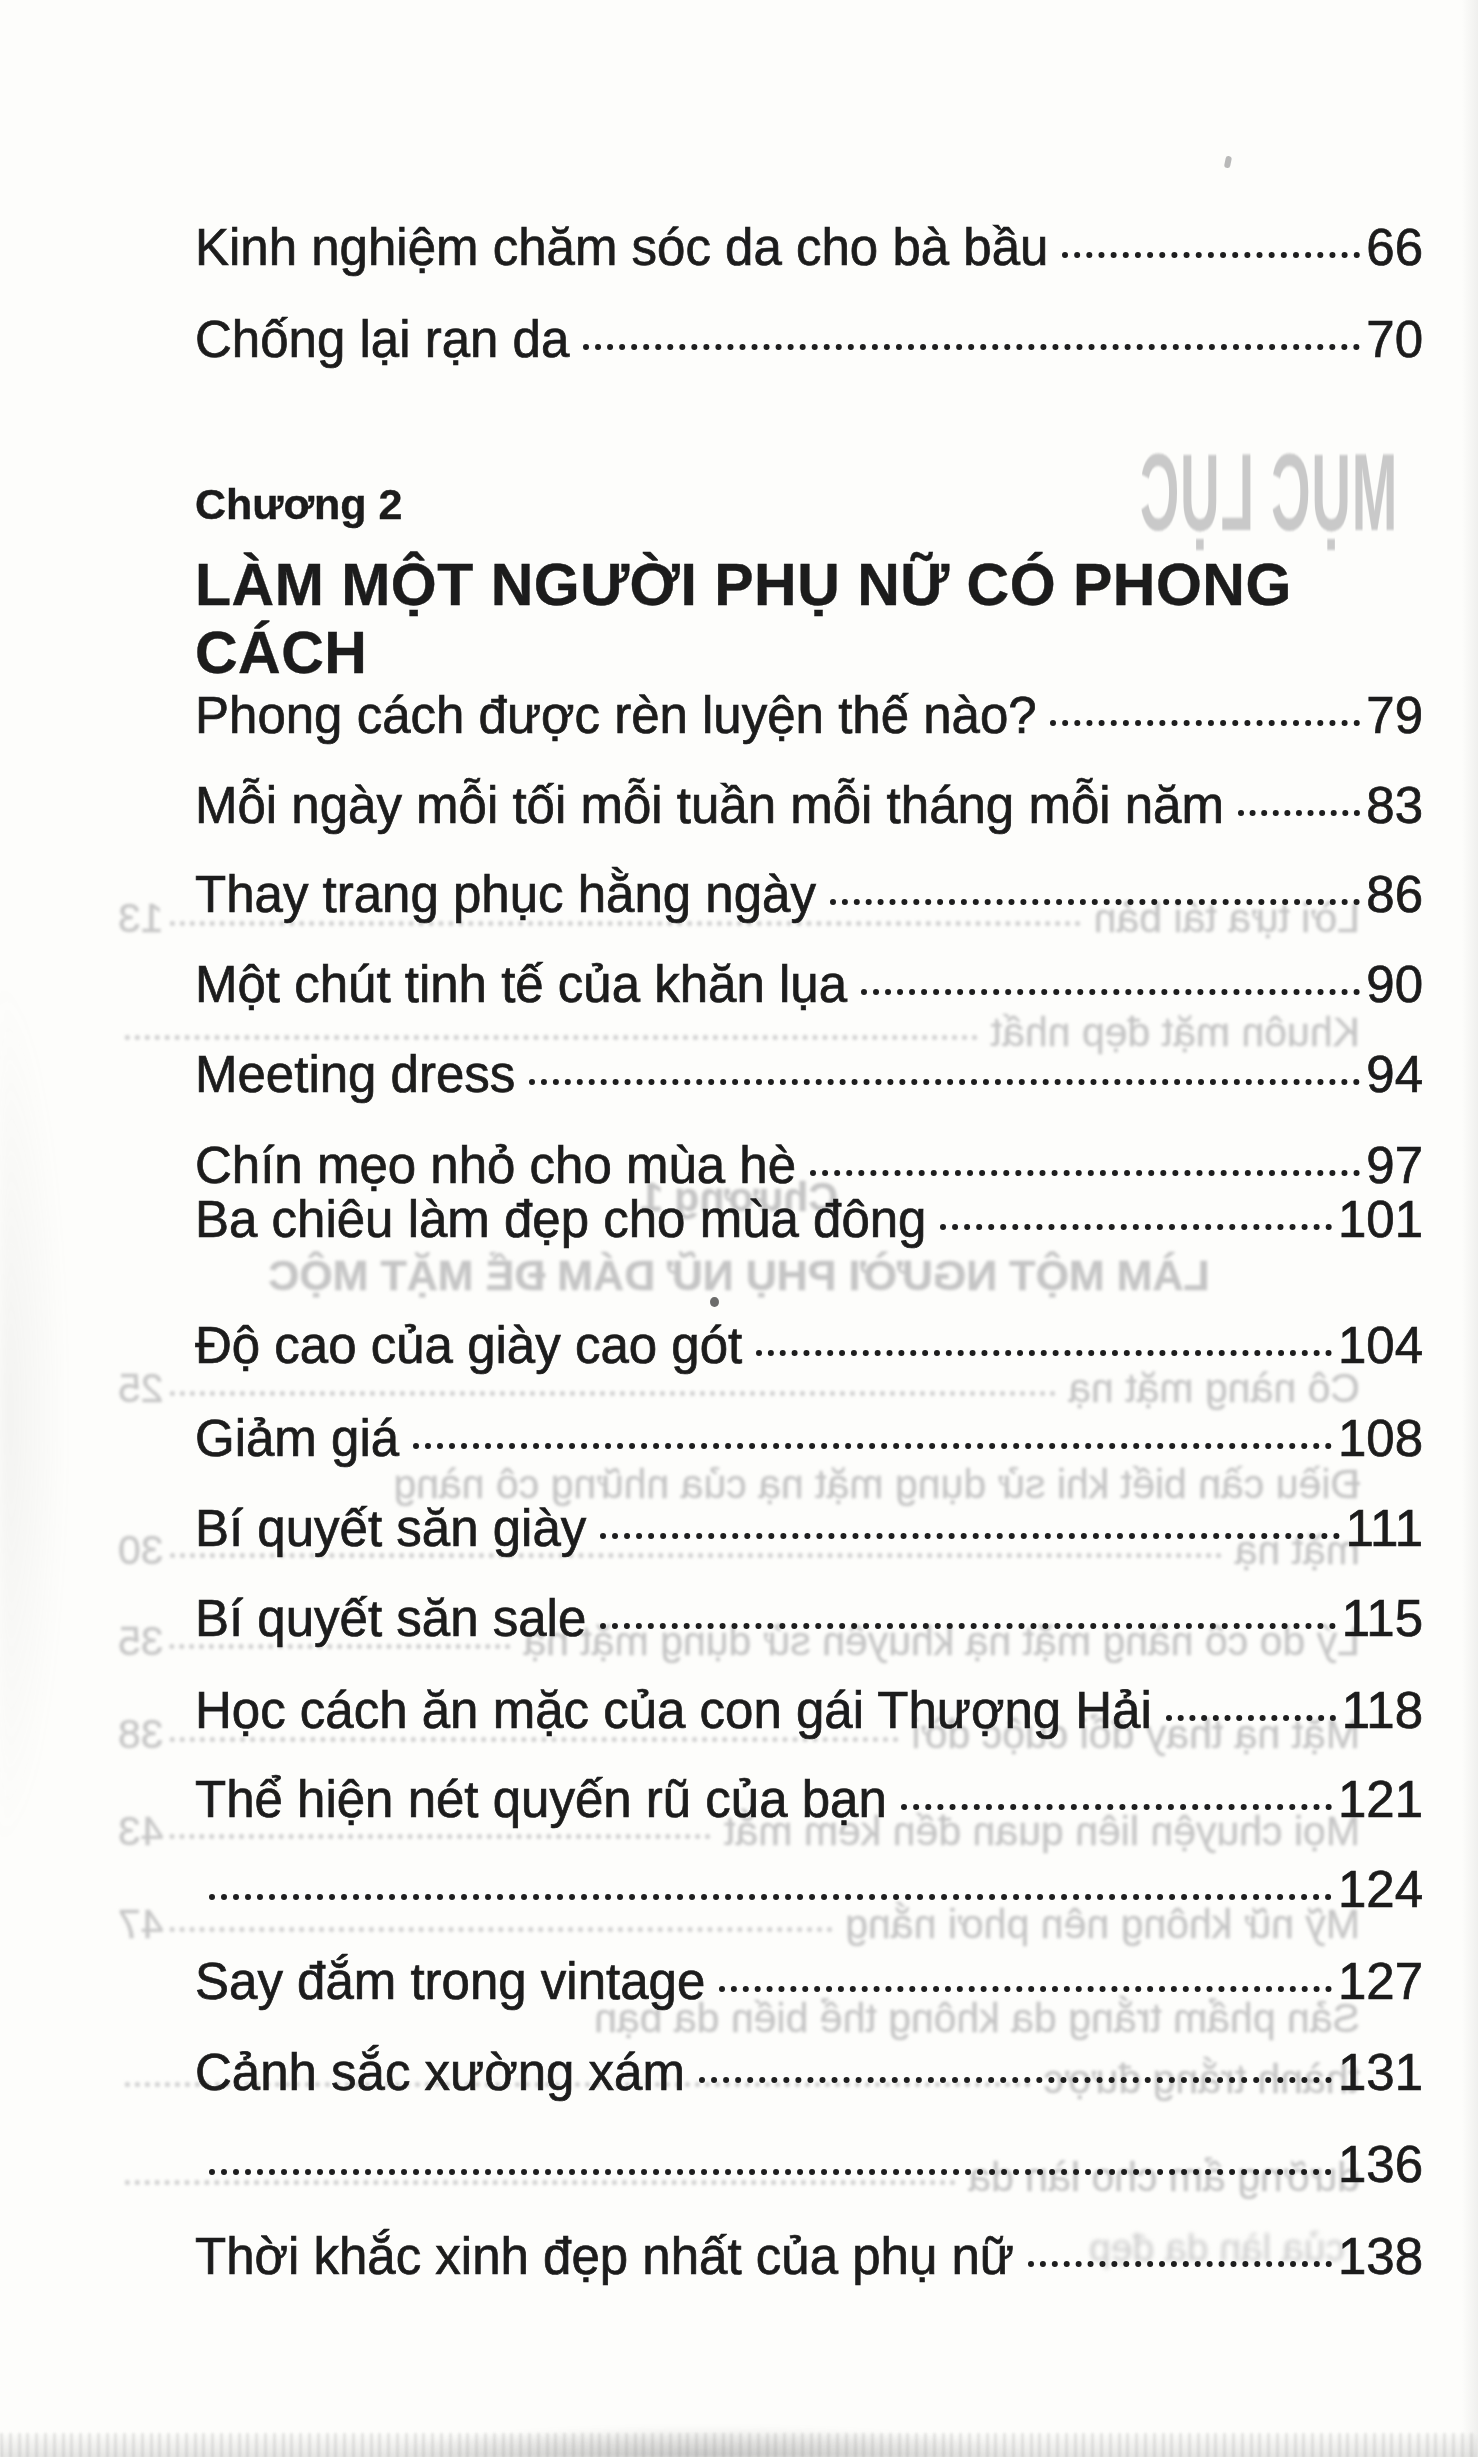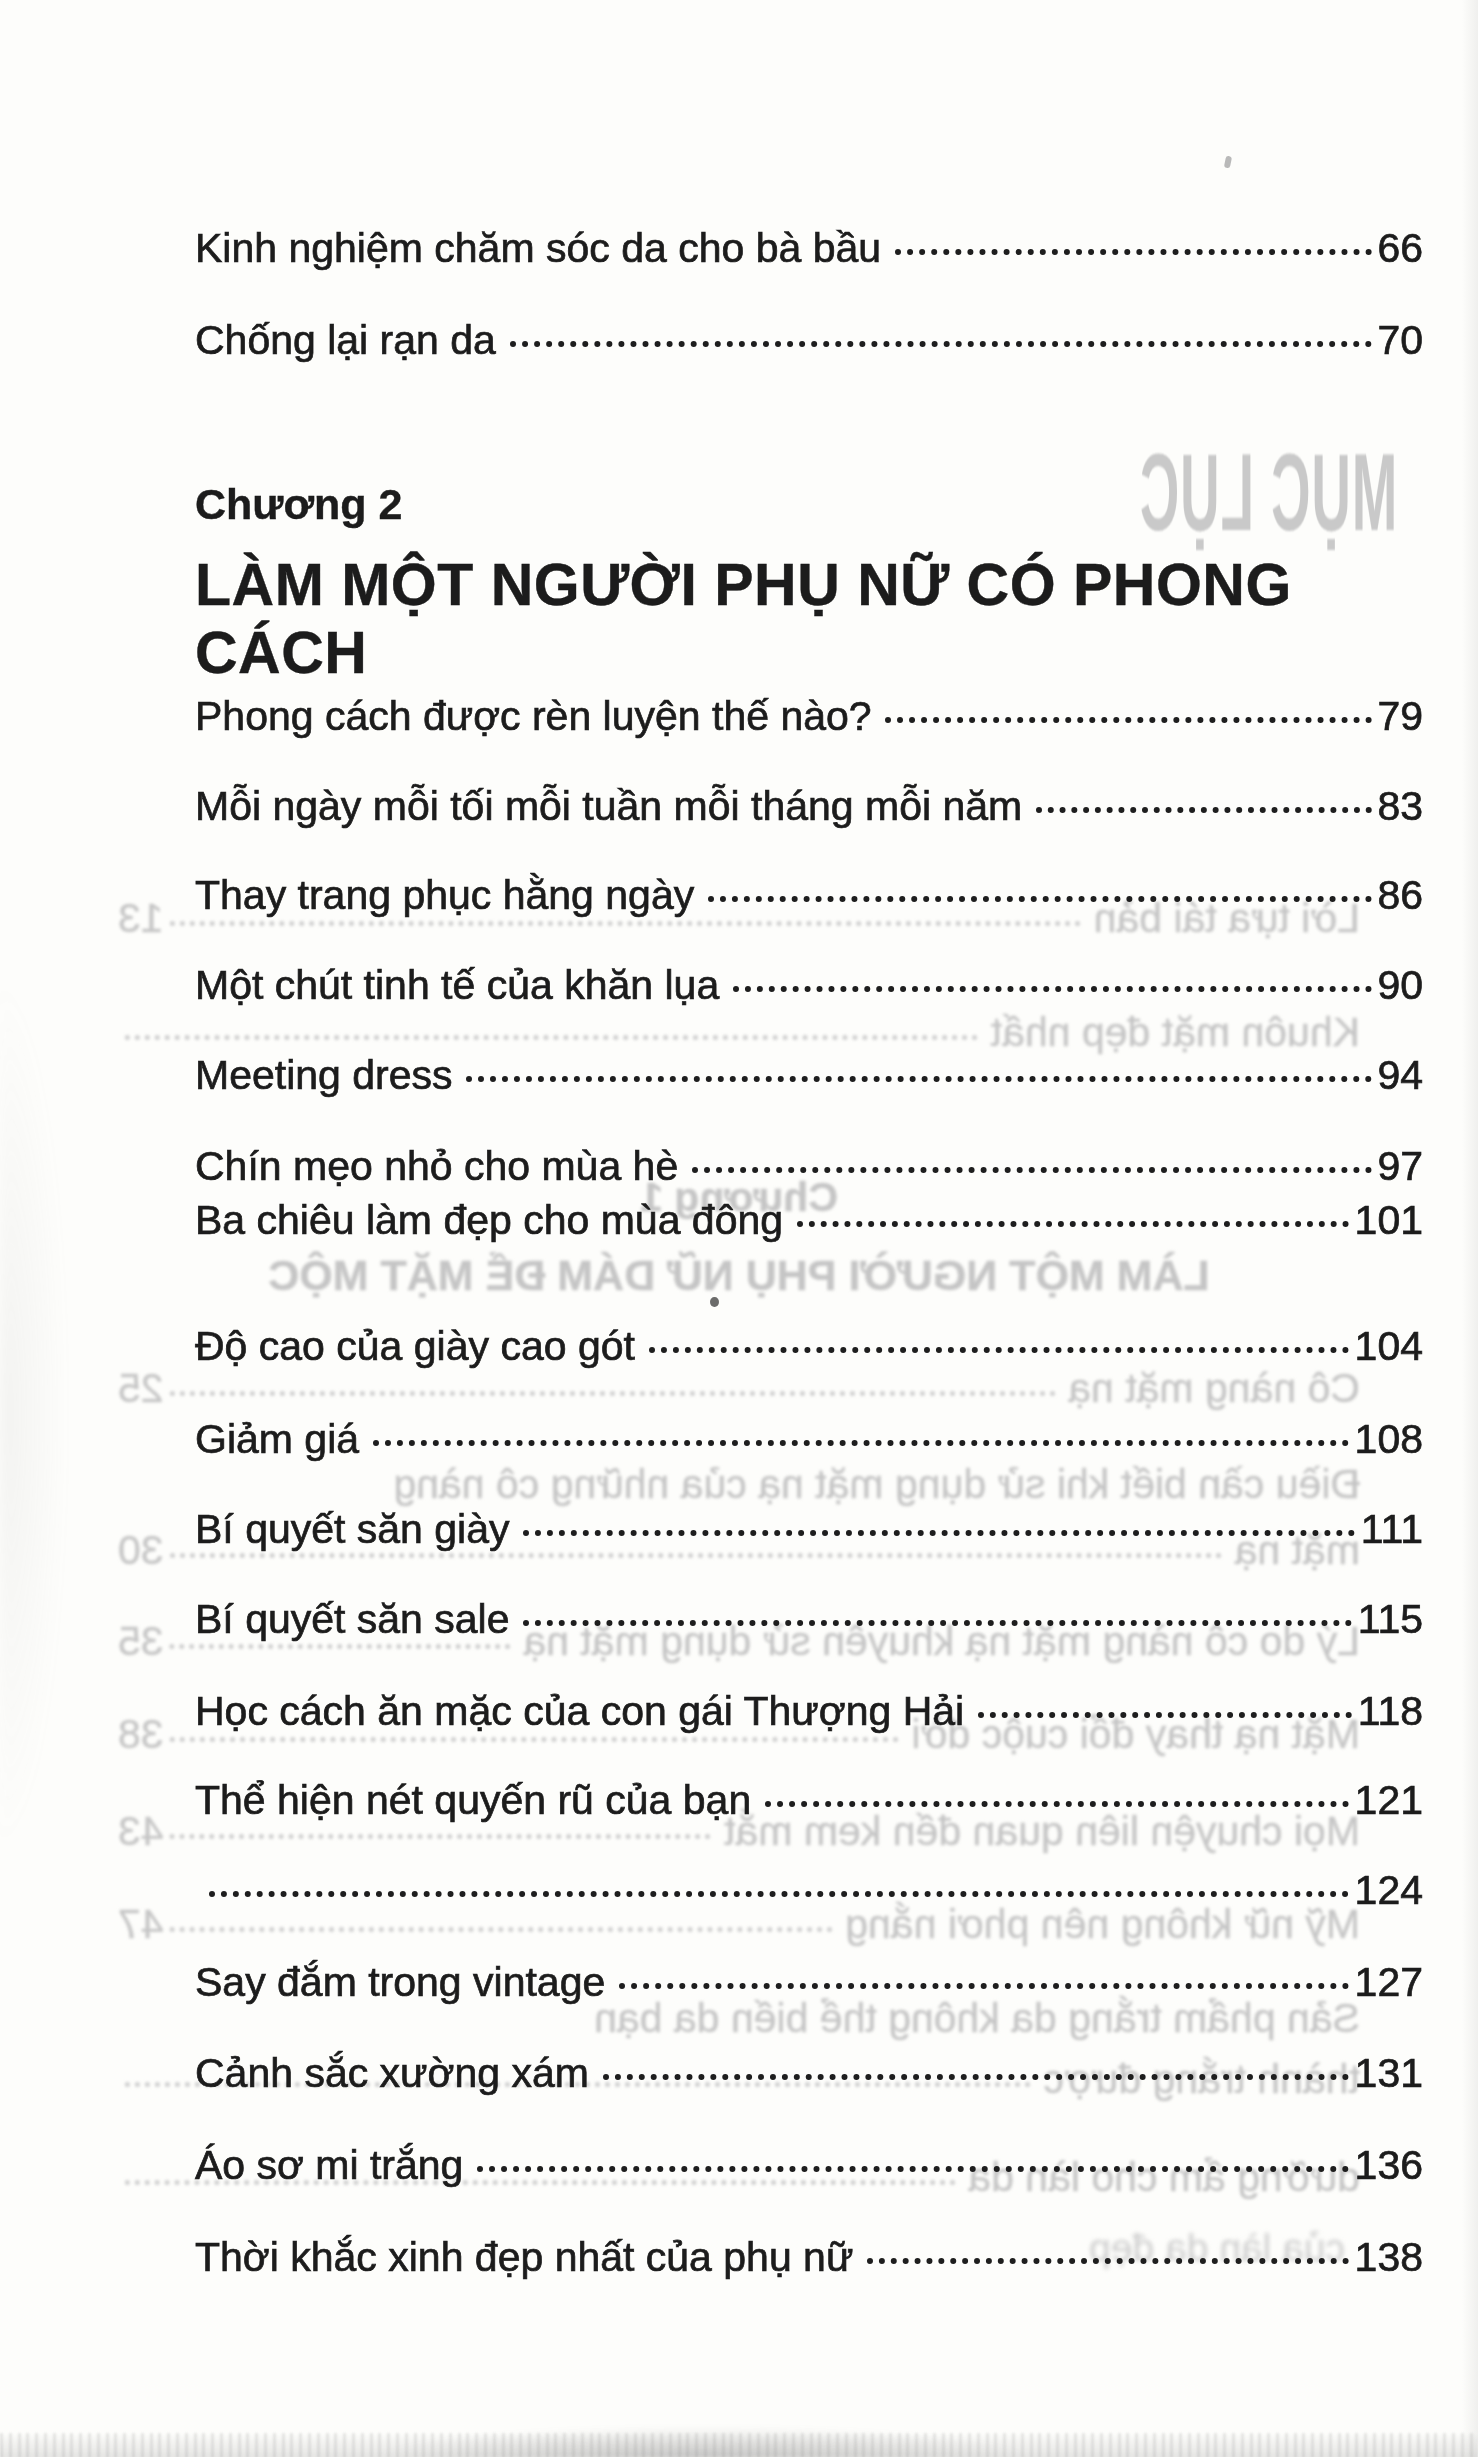--- a/index.html
+++ b/index.html
@@ -13,21 +13,21 @@
     margin:0 auto;
     background:#fdfdfb;
     overflow:hidden;
     color:#1c1c1c;
   }
 
   
   .row {
     position:absolute; left:195px; right:55px;
     display:flex; align-items:baseline;
-    font-size:41px; line-height:60px;
+    font-size:51px; line-height:60px;
     -webkit-text-stroke:0.7px #1c1c1c;
     white-space:nowrap;
   }
   .row .lbl { flex:0 0 auto; }
   .row .dots {
     flex:1 1 auto; min-width:39px;
     border-bottom:6.8px dotted #1e1e1e;
     position:relative; top:-6.8px;
     margin:0 5.9px 0 13.7px;
   }
@@ -303,21 +303,20 @@
     <span class="num">127</span>
   </div>
 
   <div class="row" style="top:2035px">
     <span class="lbl">Cảnh sắc xường xám</span>
     <span class="dots"></span>
     <span class="num">131</span>
   </div>
 
   <div class="row" style="top:2127px">
-    <span class="lbl">Áo sơ mi trắng</span>
     <span class="dots"></span>
     <span class="num">136</span>
   </div>
 
   <div class="row" style="top:2219px">
     <span class="lbl">Thời khắc xinh đẹp nhất của phụ nữ</span>
     <span class="dots"></span>
     <span class="num">138</span>
   </div>
 

